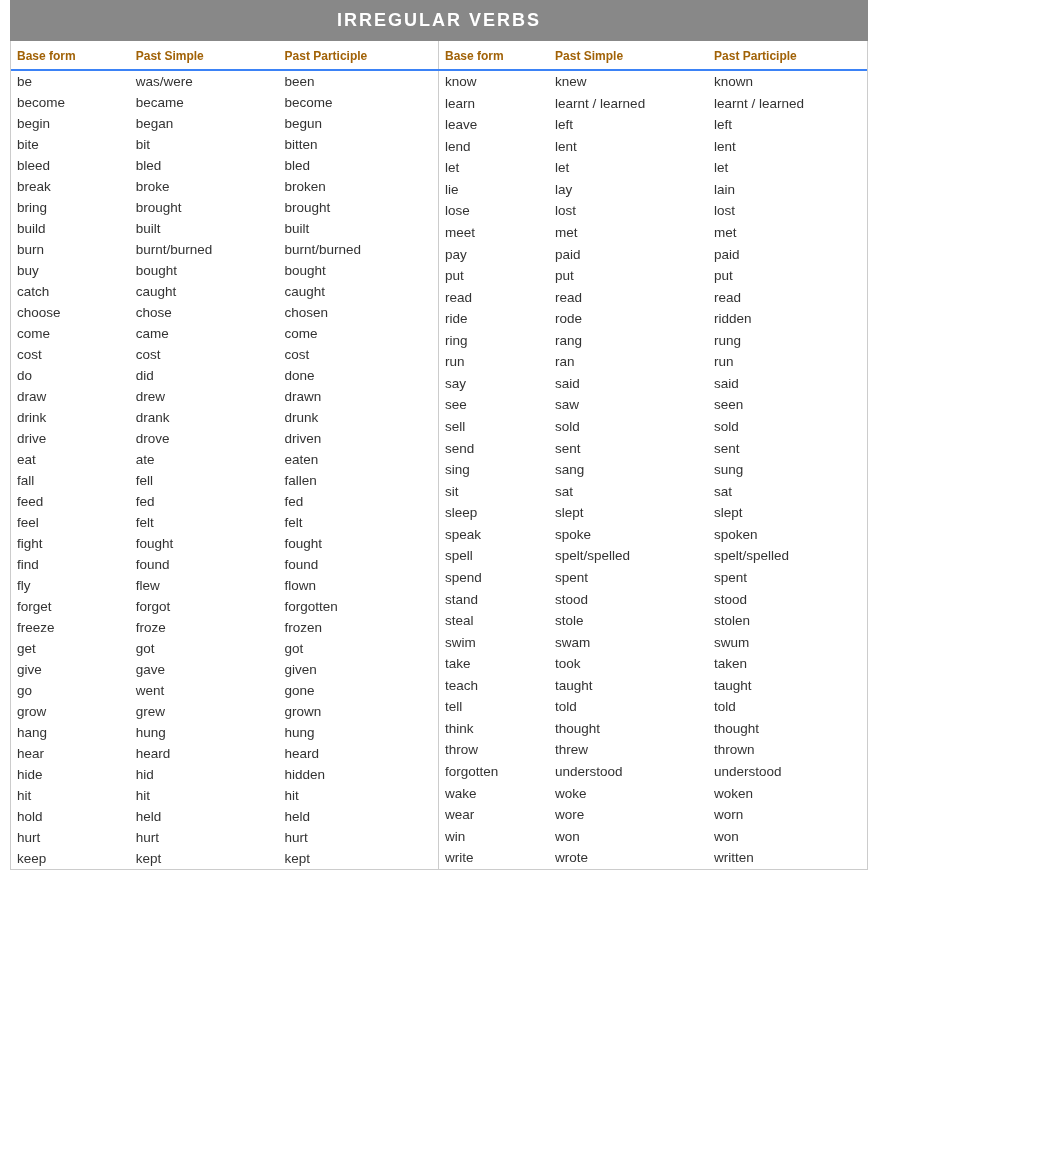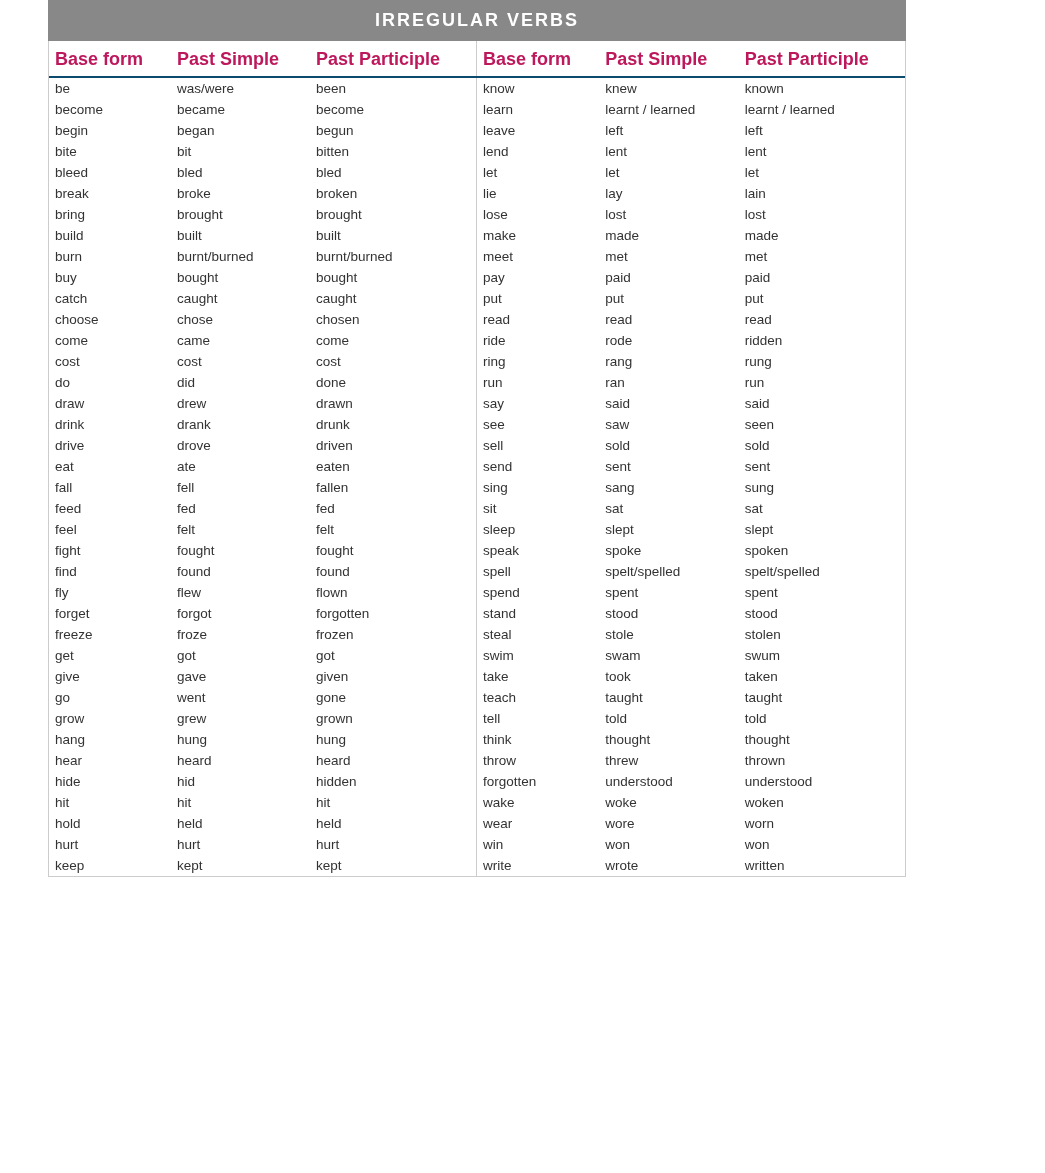--- a/index.html
+++ b/index.html
@@ -6,21 +6,20 @@
     body {
       background: #fff;
       font-family: Arial, Helvetica, sans-serif;
       font-size: 14px;
       color: #222;
       width: 1045px;
     }
     .page {
       width: 886px;
       padding: 0 18px 20px 10px;
-      margin-left: 38px;
     }
     .title-bar {
       background: #888;
       color: #fff;
       text-align: center;
       font-weight: bold;
       font-size: 18px;
       letter-spacing: 2px;
       padding: 10px 0;
       margin-bottom: 0;
@@ -30,25 +29,25 @@
       flex-direction: row;
       border: 1px solid #ccc;
       border-top: none;
     }
     .verb-table {
       width: 50%;
       border-collapse: collapse;
     }
     .verb-table th {
       font-weight: bold;
-      font-size: 18px;
+      font-size: 12px;
       padding: 8px 6px 6px 6px;
       text-align: left;
-      border-bottom: 2px solid #0c4a6e;
-      color: #be185d;
+      border-bottom: 2px solid #3b82f6;
+      color: #a16207;
     }
     .verb-table td {
       padding: 3px 6px;
       vertical-align: top;
       color: #333;
       font-size: 13.5px;
     }
     .verb-table tr:nth-child(odd) td {
       background: #fff;
     }
@@ -304,25 +303,20 @@
             <td>lie</td>
             <td>lay</td>
             <td>lain</td>
           </tr>
           <tr>
             <td>lose</td>
             <td>lost</td>
             <td>lost</td>
           </tr>
           <tr>
-            <td>make</td>
-            <td>made</td>
-            <td>made</td>
-          </tr>
-          <tr>
             <td>meet</td>
             <td>met</td>
             <td>met</td>
           </tr>
           <tr>
             <td>pay</td>
             <td>paid</td>
             <td>paid</td>
           </tr>
           <tr>

